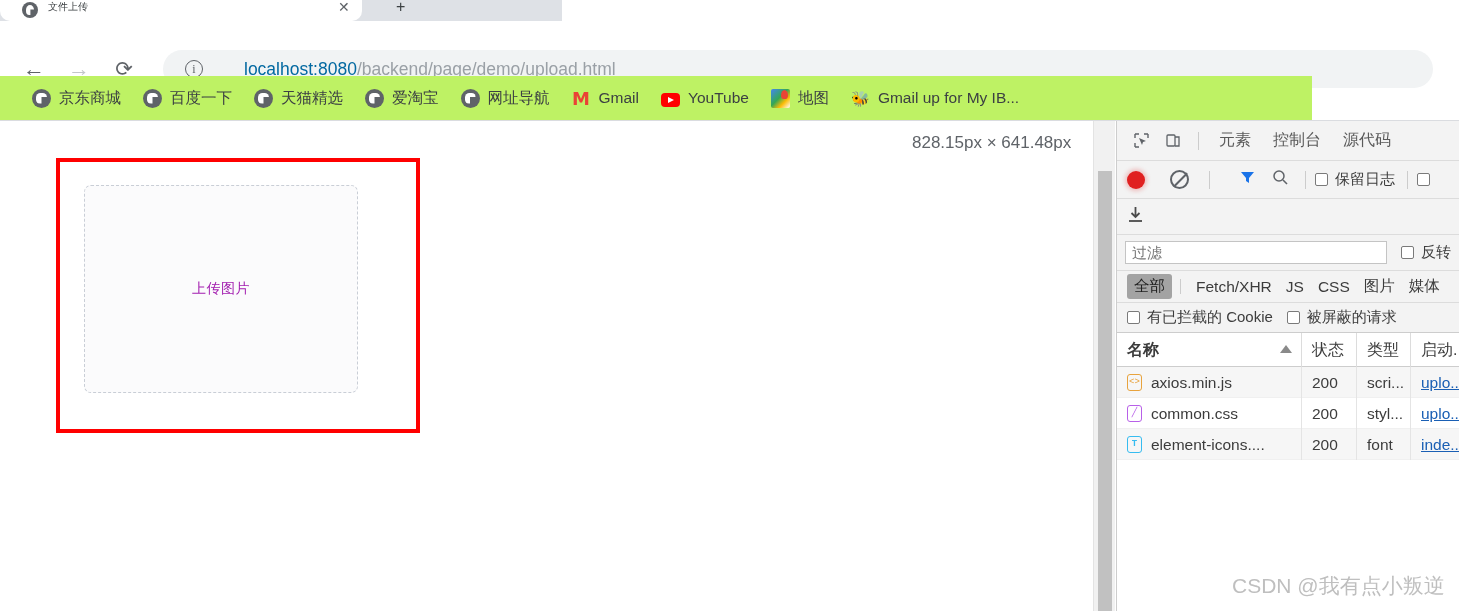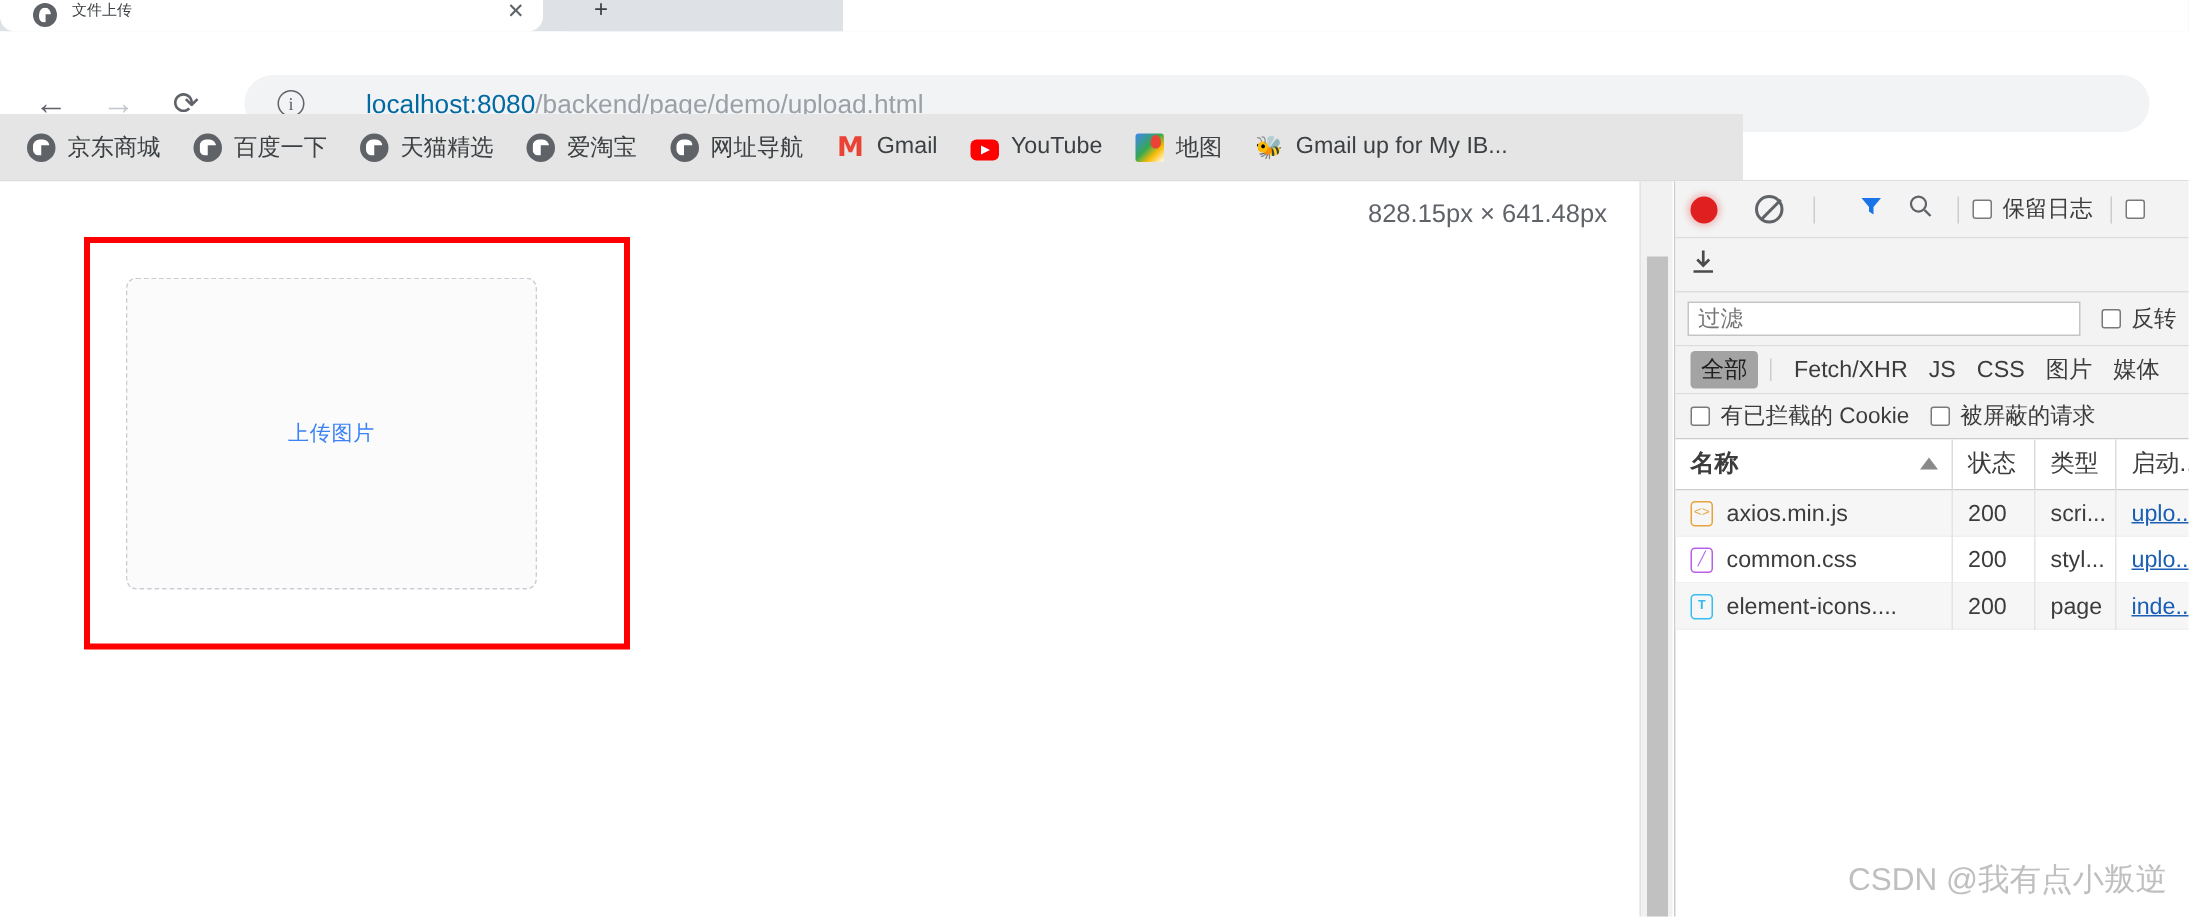--- a/index.html
+++ b/index.html
@@ -73,22 +73,22 @@
     font-family:"Liberation Serif",serif;
   }
   .omni-url{
     position:absolute; left:51px; top:8px;
     font-size:17.5px; color:#9aa0a6; line-height:22px; white-space:nowrap;
   }
   .omni-url .host{ color:#0369a1;margin-left:30px; }
 
   
   .bookmarks{
-    position:absolute; left:0; top:76px; width:1162px; height:44px;
-    background:#e5e5e5; display:flex; align-items:center; padding-left:18px;
+    position:absolute; left:0; top:76px; width:1312px; height:44px;
+    background:#bef264; display:flex; align-items:center; padding-left:32px;
   }
   .bm{
     display:flex; align-items:center; height:28px; padding:0 9px 0 0;
     margin-right:13px; white-space:nowrap;
   }
   .bm-label{ font-size:15.5px; color:#3c4043; margin-left:8px; }
   .bm-ico{ width:19px; height:19px; position:relative; flex:0 0 19px; }
   .ico-globe{ border-radius:50%; background:#5f6368; }
   .ico-globe:after{
     content:""; position:absolute; left:4px; top:4px; width:11px; height:11px;
@@ -130,21 +130,21 @@
   }
   .upload-frame{
     position:absolute; left:56px; top:37px; width:364px; height:275px;
     border:4px solid #ff0000; background:#ffffff;
   }
   .upload-drop{
     position:absolute; left:24px; top:23px; width:274px; height:208px;
     border:1.6px dashed #c9ced6; border-radius:7px; background:#fbfbfc;
     display:flex; align-items:center; justify-content:center;
   }
-  .upload-text{ font-size:14px; color:#3b82f6; letter-spacing:.5px;font-family:Liberation Mono, monospace; }
+  .upload-text{ font-size:14px; color:#a21caf; letter-spacing:.5px;font-family:Liberation Mono, monospace; }
 
   
   .size-tip{
     position:absolute; left:912px; top:133px;
     font-size:17px; color:#5f6368; white-space:nowrap;
   }
   .size-caret{
     position:absolute; left:1097px; top:137px;
     width:11px; height:11px; background:#f1f3f4;
     border-left:1px solid #c8ccd0; border-top:1px solid #c8ccd0;
@@ -369,20 +369,38 @@
 </div>
 <div class="size-tip">828.15px × 641.48px</div>
 <div class="size-caret"></div>
 
 <div class="page-scroll">
   <div class="page-scroll-thumb"></div>
 </div>
 
 <div class="devtools">
 
+  <div class="dt-row dt-maintabs">
+    <div class="dt-icobtn">
+      <svg width="17" height="17" viewBox="0 0 17 17">
+          <path d="M2 2h4M2 2v4M15 2h-4M15 2v4M2 15h4M2 15v-4" stroke="#5f6368" stroke-width="1.4" fill="none"></path>
+          <path d="M6 6l7 3-3 1-1 3z" fill="#5f6368"></path>
+        </svg>
+    </div>
+    <div class="dt-icobtn">
+      <svg width="17" height="17" viewBox="0 0 17 17">
+          <rect x="2" y="3" width="8" height="11" rx="1" stroke="#5f6368" stroke-width="1.3" fill="none"></rect>
+          <path d="M10 5h4v9h-4" stroke="#5f6368" stroke-width="1.3" fill="none"></path>
+        </svg>
+    </div>
+    <span class="dt-vsep"></span>
+    <span class="dt-tab">元素</span>
+    <span class="dt-tab">控制台</span>
+    <span class="dt-tab">源代码</span>
+  </div>
 
   <div class="dt-row dt-toolbar">
     <span class="rec-dot"></span>
     <span class="clear-ico"></span>
     <span class="dt-vsep" style="margin-left:20px"></span>
     <span class="funnel">
       <svg width="17" height="17" viewBox="0 0 17 17">
           <path d="M2 3h13l-5 6v5l-3-2V9z" fill="#1a73e8"></path>
         </svg>
     </span>
@@ -467,20 +485,20 @@
         <span>uplo...</span>
       </div>
   </div>
 
   <div class="dt-trow alt">
     <div class="td td-name">
       <span class="res-ico font">T</span>
       <span>element-icons....</span>
     </div>
     <div class="td td-status">200</div>
-    <div class="td td-type">page</div>
+    <div class="td td-type">font</div>
     <div class="td td-initiator">
         <span>inde...</span>
       </div>
   </div>
 </div>
 
 <div class="watermark">CSDN @我有点小叛逆</div>
 
 </body></html>

